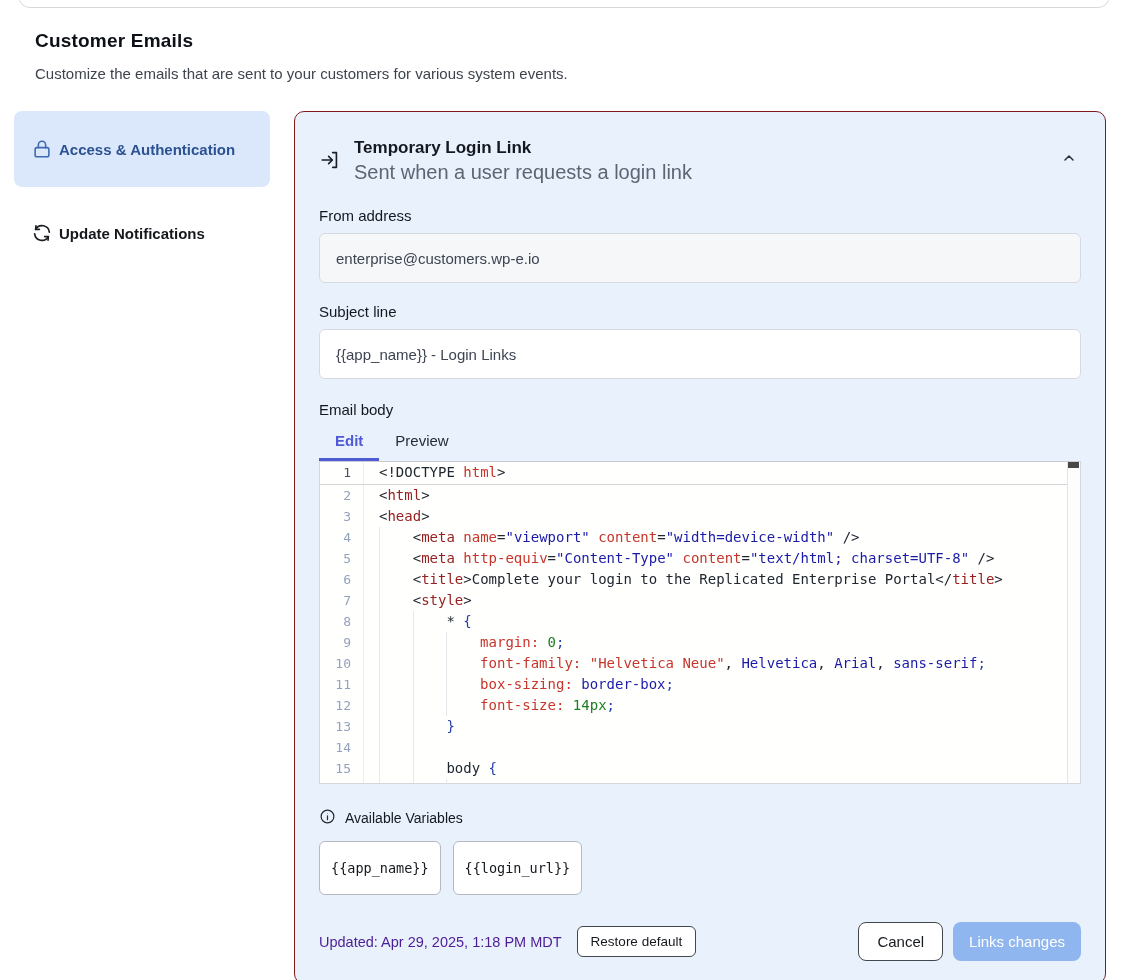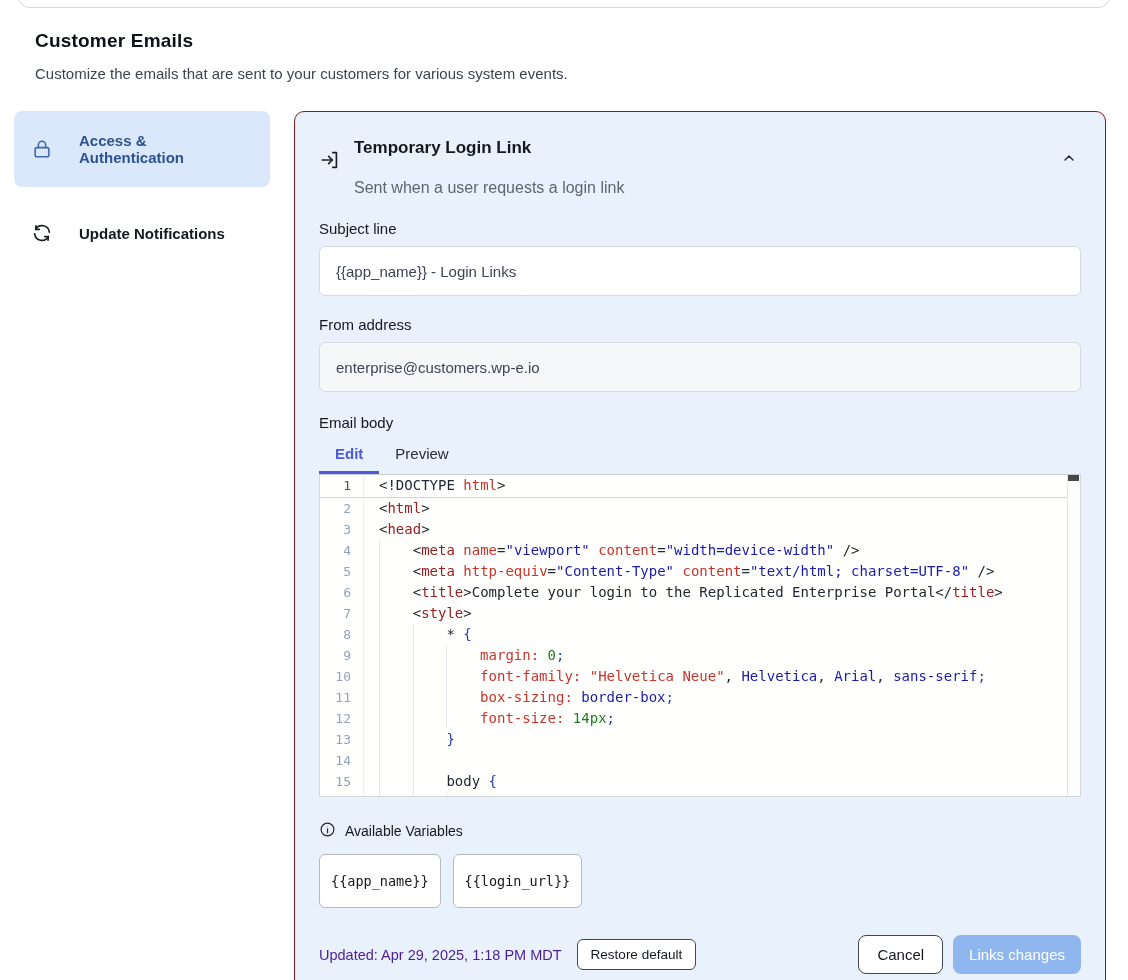--- a/index.html
+++ b/index.html
@@ -10,34 +10,34 @@
     border:1px solid #d8d8d8; border-radius:12px; background:#fff; }
 
   .page-header { padding:30px 0 0 35px; }
   .page-title { font-size:19px; font-weight:700; color:#0d1117; letter-spacing:.2px; }
   .page-sub { margin-top:13px; font-size:15px; color:#3d444e; }
 
   .layout { display:flex; align-items:flex-start; gap:24px; margin:29px 22px 0 14px; }
 
   
   .sidebar { width:256px; flex:none; }
-  .side-item { display:flex; align-items:center; gap:25px; padding:14px 16px;
+  .side-item { display:flex; align-items:center; gap:5px; padding:14px 16px;
     border-radius:8px; font-size:15px; font-weight:600; cursor:pointer; }
   .side-item.active { background:#dbe8fb; color:#2c5291; min-height:76px; }
   .side-item.plain { margin-top:20px; color:#15181d; }
   .side-icon { width:24px; height:24px; flex:none; display:flex; align-items:center; justify-content:center; }
 
   
   .panel { flex:1; background:#e9f1fd; border:1px solid #7f1d1d; border-radius:10px;
     padding:26px 24px 22px; min-height:848px; }
 
   .panel-head { display:flex; align-items:flex-start; gap:13px; margin-bottom:23px; }
   .panel-head-icon { margin-top:11px; }
   .panel-title { font-size:17px; font-weight:700; color:#15191f; }
-  .panel-subtitle { margin-top:21px; font-size:16px; color:#5d6573; }
+  .panel-subtitle { margin-top:3px; font-size:20px; color:#5d6573; }
   .collapse-btn { margin-left:auto; margin-top:8px; background:none; border:none; cursor:pointer; padding:4px; }
 
   .field-label { font-size:15px; color:#14181f; margin-bottom:9px; }
   .group { margin-bottom:20px; }
   .text-input { width:100%; height:50px; border:1px solid #d6dae0; border-radius:6px;
     background:#ffffff; font-size:15px; color:#3d4452; padding:0 16px;
     font-family:"Liberation Sans",sans-serif; }
   .text-input.readonly { background:#f5f7f9; }
 
   
@@ -137,27 +137,27 @@
       <button class="collapse-btn">
         <span>
           <svg width="16" height="16" viewBox="0 0 24 24" fill="none" stroke="#2a2e33" stroke-width="2.2" stroke-linecap="round" stroke-linejoin="round">
             <polyline points="6 15 12 9 18 15"></polyline>
           </svg>
         </span>
       </button>
     </div>
 
     <div class="group">
+      <div class="field-label">From address</div>
+      <input class="text-input readonly" type="text" value="enterprise@customers.wp-e.io" style="">
+    </div>
+
+    <div class="group">
       <div class="field-label">Subject line</div>
       <input class="text-input" type="text" value="{{app_name}} - Login Links" style="">
-    </div>
-
-    <div class="group">
-      <div class="field-label">From address</div>
-      <input class="text-input readonly" type="text" value="enterprise@customers.wp-e.io" style="">
     </div>
 
     <div class="field-label" style="margin-top:22px;">Email body</div>
 
     <div class="tabs">
       <div class="tab active">Edit</div>
       <div class="tab">Preview</div>
     </div>
 
     <div class="editor">

